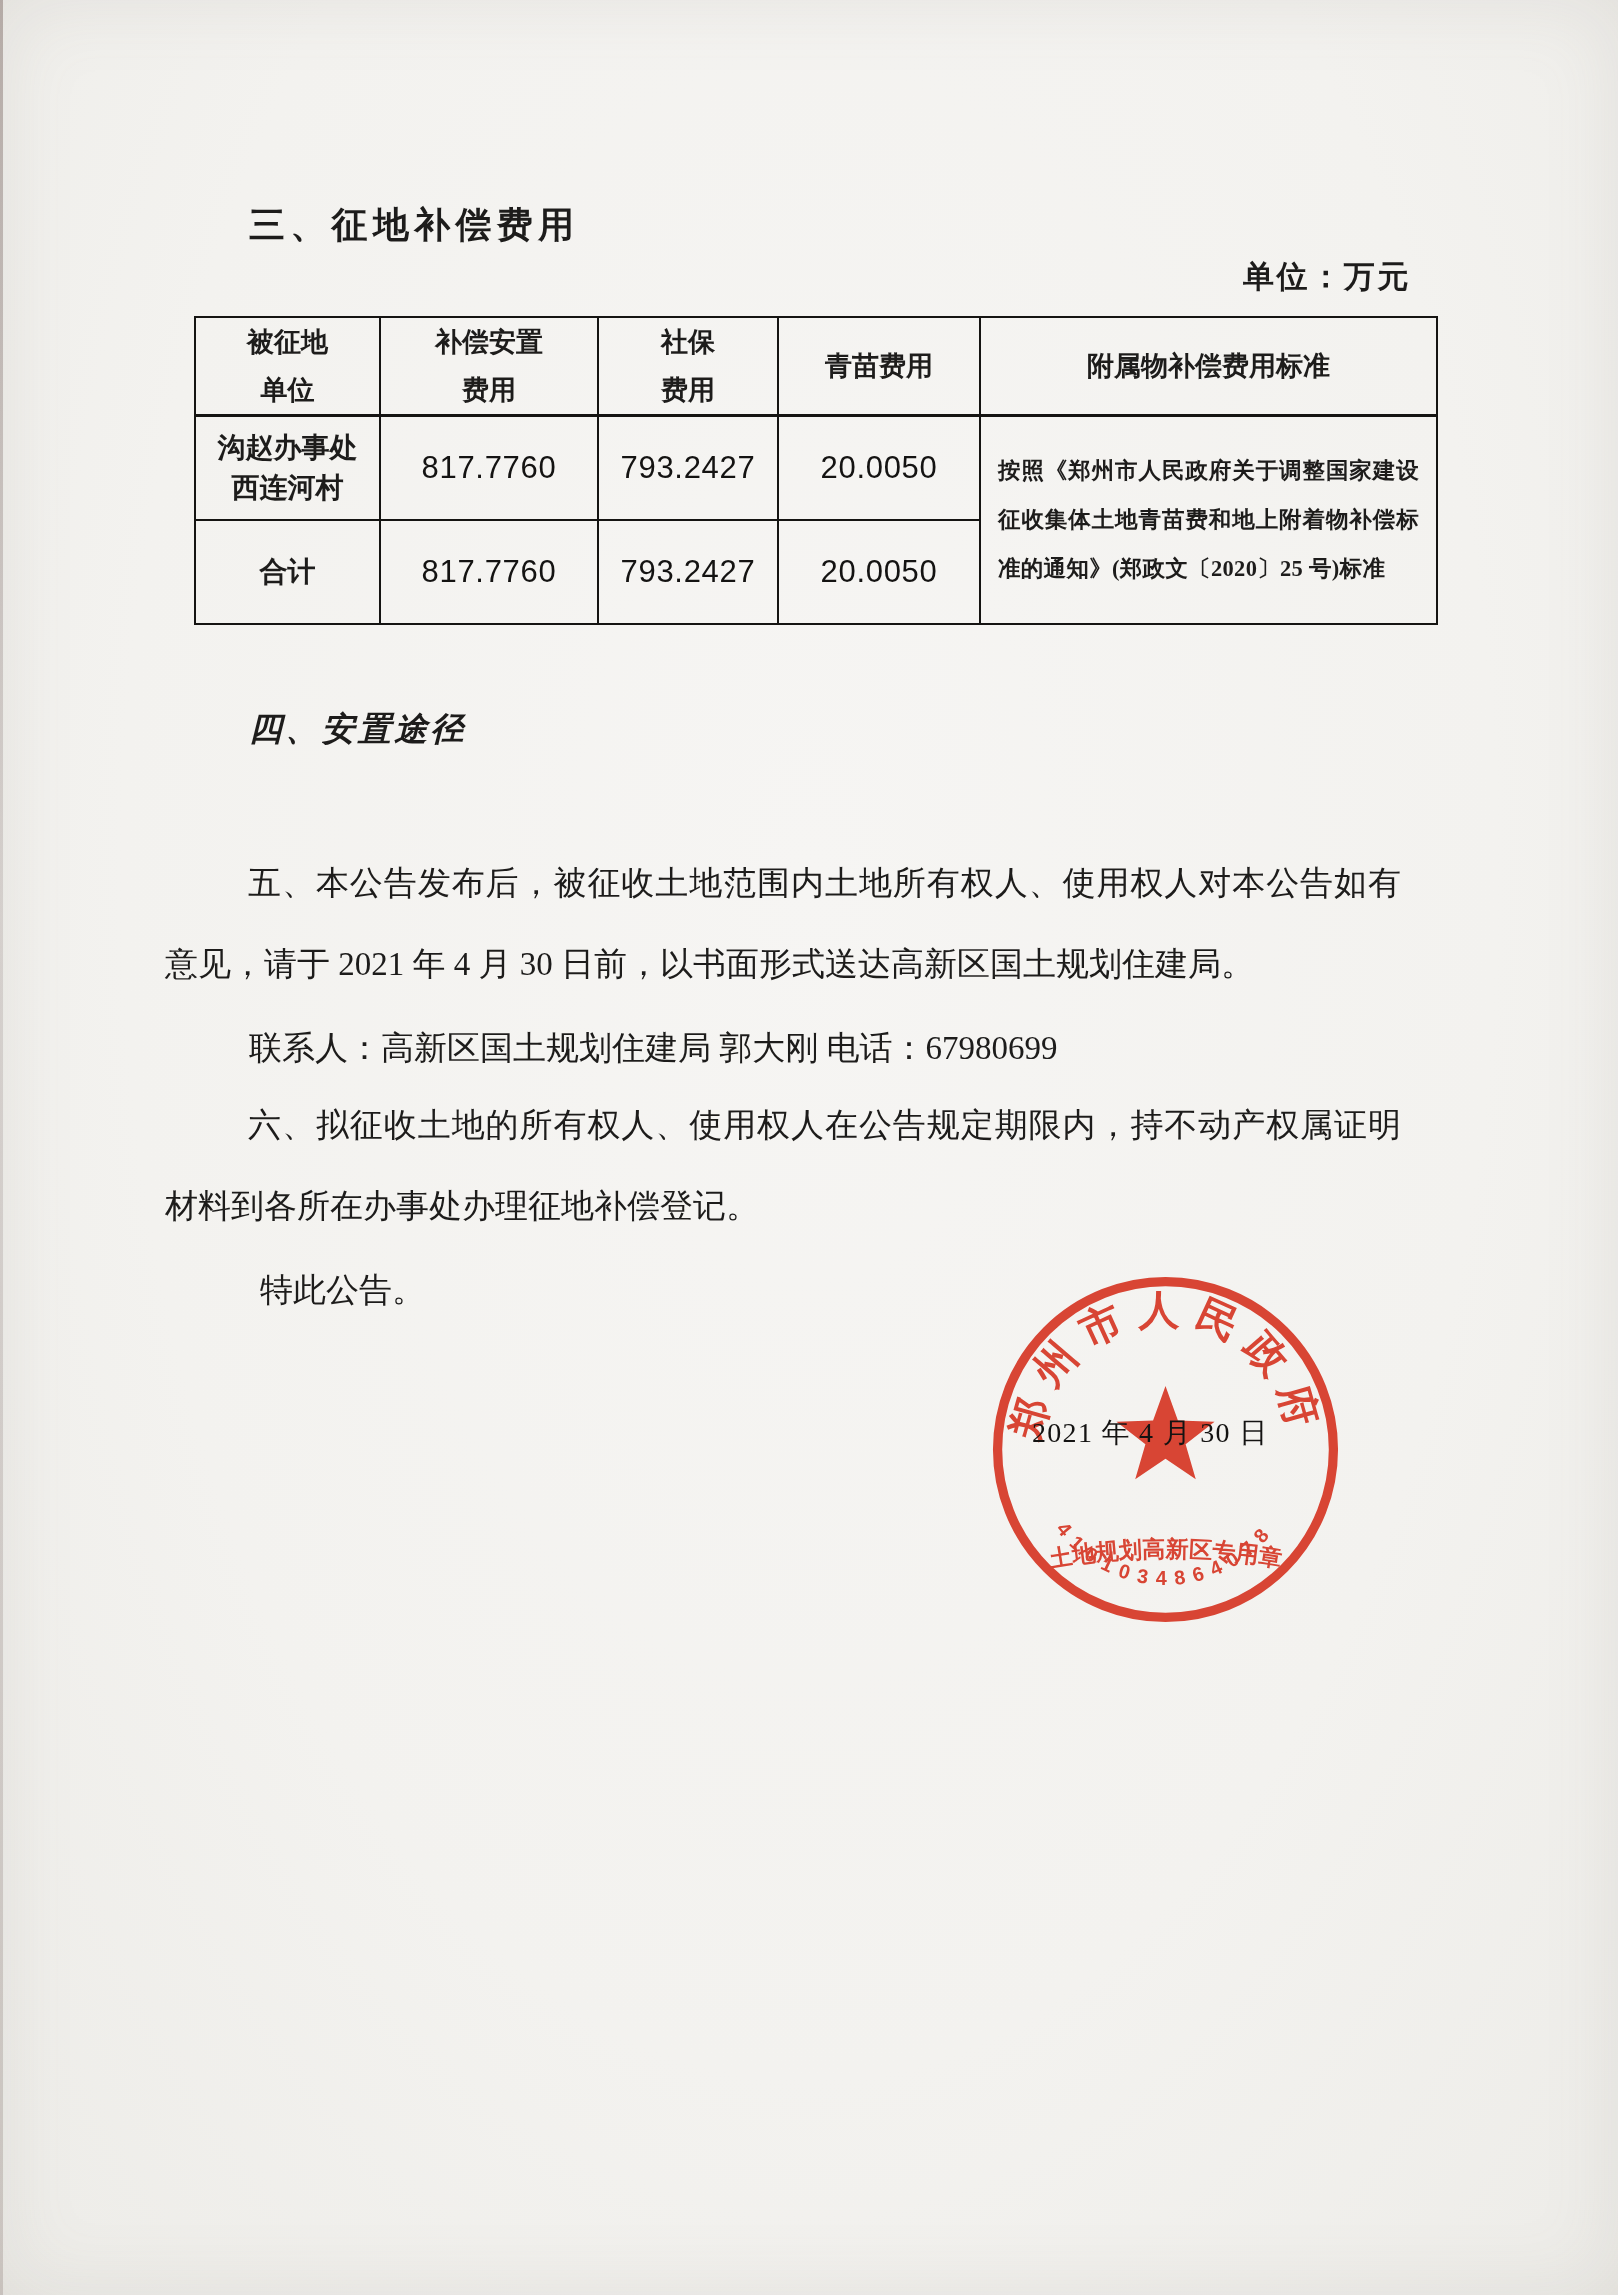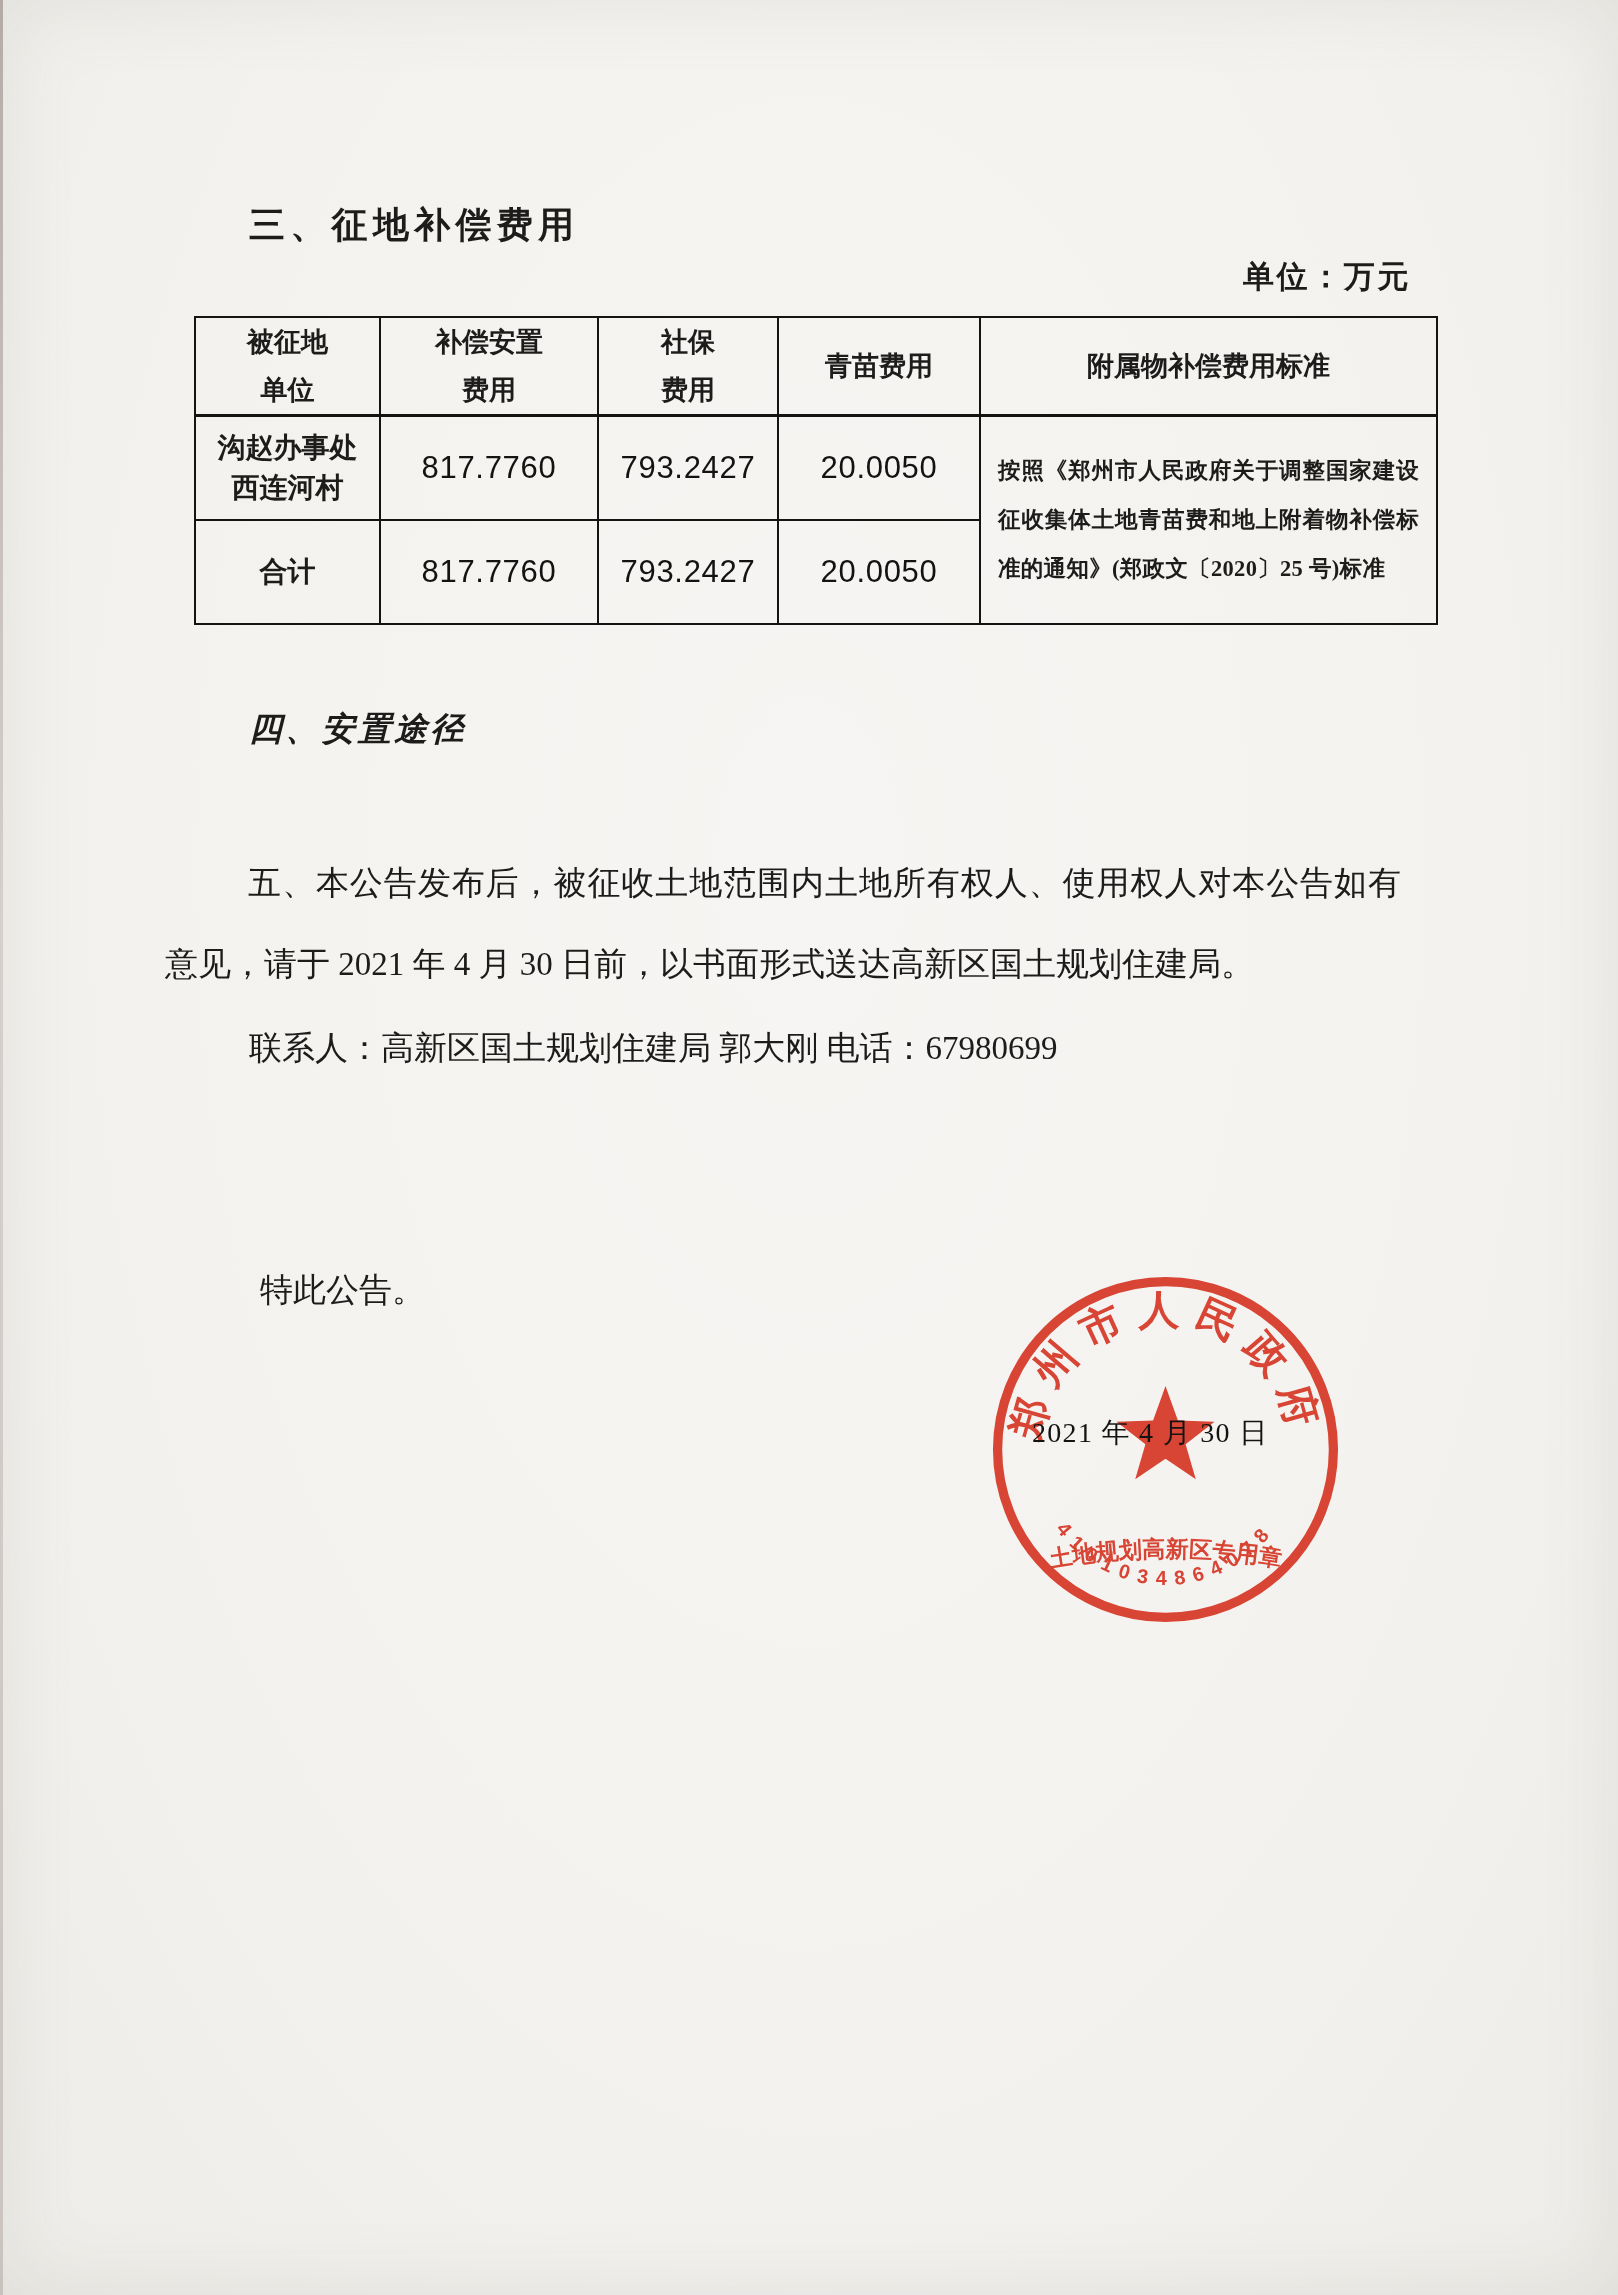--- a/index.html
+++ b/index.html
@@ -117,20 +117,21 @@
         <td class="num-cell">817.7760</td>
         <td class="num-cell">793.2427</td>
         <td class="num-cell">20.0050</td>
       </tr>
     </tbody>
   </table>
 
   <div class="para single heading s4-title">四、安置途径</div>
   <div class="para p-block s5-body">五、本公告发布后，被征收土地范围内土地所有权人、使用权人对本公告如有意见，请于 2021 年 4 月 30 日前，以书面形式送达高新区国土规划住建局。</div>
   <div class="para single contact">联系人：高新区国土规划住建局 郭大刚    电话：67980699</div>
+  <div class="para p-block s6-body">六、拟征收土地的所有权人、使用权人在公告规定期限内，持不动产权属证明材料到各所在办事处办理征地补偿登记。</div>
   <div class="para single closing">特此公告。</div>
 
   <div class="date-line">2021 年 4 月 30 日</div>
 
   <svg class="seal" width="357" height="357" viewBox="0 0 540 540" xmlns="http://www.w3.org/2000/svg">
     <defs>
       <path id="arcTop" d="M 86.5,319.2 A 190,190 0 1 1 453.5,319.2" fill="none"></path>
       <path id="arcBand" d="M 95,448 A 1000,1000 0 0 1 445,448" fill="none"></path>
       <path id="arcCode" d="M 92.5,372.5 A 205,205 0 0 0 447.5,372.5" fill="none"></path>
     </defs>

